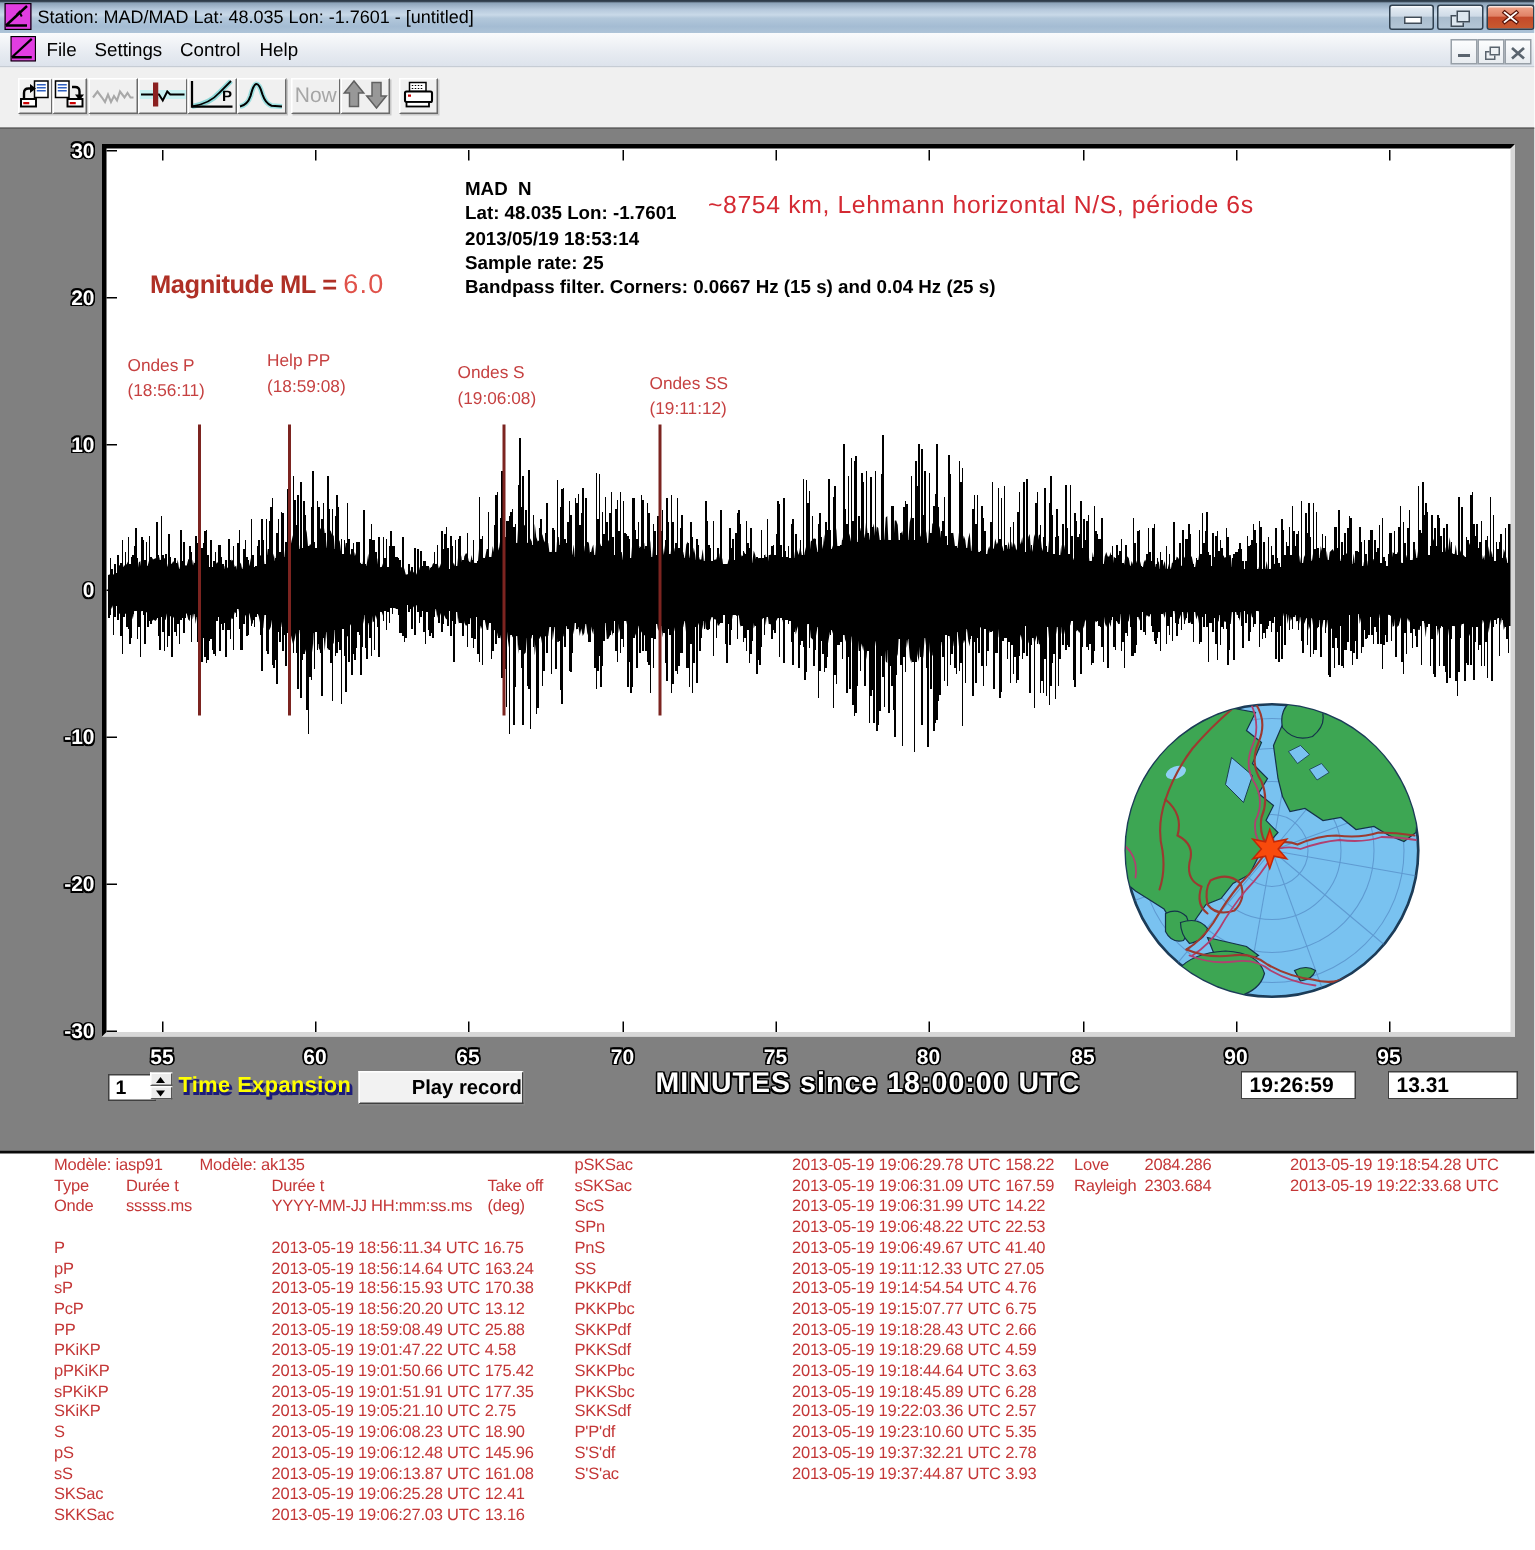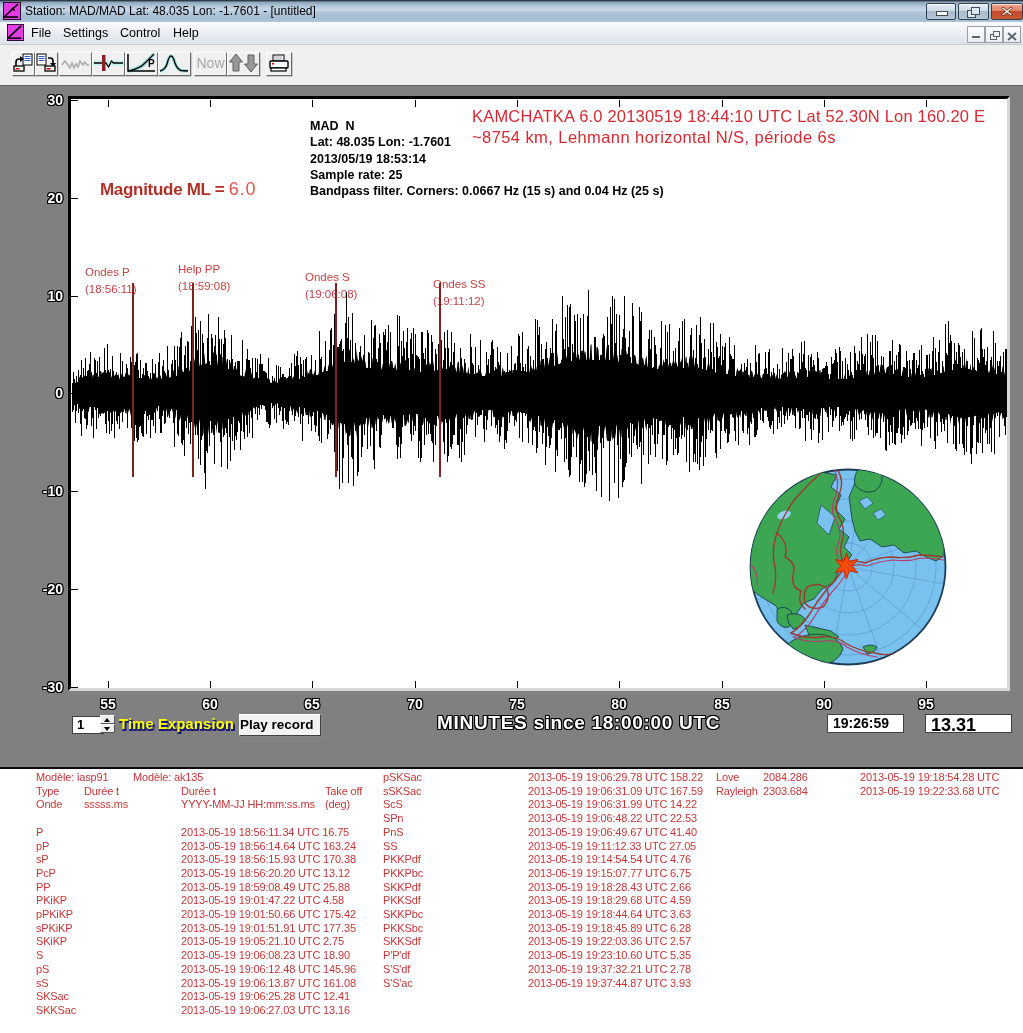--- a/index.html
+++ b/index.html
@@ -33,36 +33,36 @@
   #workspace{left:0;top:85px;width:1023px;height:682px;background:#808080;
     border-top:1px solid #606060;}
   #plotpanel{left:68px;top:10px;width:936px;height:589px;background:#fff;
     border-top:3px solid #000;border-left:3px solid #000;
     border-right:3px solid #d7d7d7;border-bottom:3px solid #d7d7d7;}
   .ylab{position:absolute;font-size:14px;text-align:right;width:40px;}
   .xlab{position:absolute;font-size:14px;text-align:center;width:40px;}
   .vtick{position:absolute;width:1px;height:7px;background:#000;}
   .htick{position:absolute;width:7px;height:1px;background:#000;}
   .redline{position:absolute;width:2px;background:#7c2420;z-index:3;}
-  .ondes{position:absolute;font-size:11.5px;color:#c64141;line-height:16.8px;white-space:pre;margin-top:28px;}
+  .ondes{position:absolute;font-size:11.5px;color:#c64141;line-height:16.8px;white-space:pre;}
   
   #hdr-black{left:239px;top:19px;font-size:12.5px;font-weight:bold;color:#000;
     line-height:16.3px;white-space:pre;}
   #hdr-kam{left:401px;top:8px;font-size:16.5px;letter-spacing:0.2px;color:#d42a33;white-space:pre;}
   #hdr-km{left:401px;top:29px;font-size:16.5px;letter-spacing:0.42px;color:#d42a33;white-space:pre;}
   #hdr-left,#hdr-mag{left:29px;top:30px;font-size:17px;font-weight:bold;color:#af3026;line-height:21.5px;white-space:pre;letter-spacing:-0.3px;}
   #hdr-mag{top:80px;}
   
   .ctrlbox{position:absolute;background:#fff;border:1px solid #404040;
     font-size:13px;font-weight:bold;color:#000;}
   #playrec{position:absolute;background:#f2f2f2;color:#000;font-size:13.5px;font-weight:bold;
     border-top:1px solid #fff;border-left:1px solid #fff;
     border-right:1.5px solid #404040;border-bottom:1.5px solid #404040;
     box-shadow:1px 1px 0 #888;
-    text-align:left;}
+    text-align:right;padding-left:28px;}
   #timeexp{position:absolute;font-size:14.5px;font-weight:bold;color:#ffff00;letter-spacing:0.3px;
     text-shadow:1px 2px 0 #1c1c7a,0 2px 0 #1c1c7a,2px 2px 0 #1c1c7a;}
   
   #bottomtable{left:0;top:767px;width:1023px;height:266px;background:#fff;
     border-top:2px solid #0a0a0a;}
   .tcol{position:absolute;font-size:11px;color:#c43737;line-height:13.7px;white-space:pre;letter-spacing:-0.15px;}
 </style>
 </head>
 <body>
 
@@ -193,21 +193,20 @@
 (18:59:08)</div>
     <div class="ondes" style="left:234px;top:142px;">Ondes S
 (19:06:08)</div>
     <div class="ondes" style="left:362px;top:149px;">Ondes SS
 (19:11:12)</div>
     <div id="hdr-black" class="abs">MAD  N
 Lat: 48.035 Lon: -1.7601
 2013/05/19 18:53:14
 Sample rate: 25
 Bandpass filter. Corners: 0.0667 Hz (15 s) and 0.04 Hz (25 s)</div>
-    <div id="hdr-kam" class="abs">KAMCHATKA 6.0 20130519 18:44:10 UTC Lat 52.30N Lon 160.20 E</div>
     <div id="hdr-km" class="abs">~8754 km, Lehmann horizontal N/S, période 6s</div>
     <div id="hdr-mag" class="abs">Magnitude ML = <span style="color:#e0524a;font-weight:normal;font-size:18px;letter-spacing:0.8px;">6.0</span></div>
     <svg id="globe" class="abs" style="left:676px;top:368px" width="202" height="202" viewBox="0 0 202 202">
       <defs>
           <clipPath id="gc">
             <circle cx="101" cy="100" r="97.5"></circle>
           </clipPath>
         </defs>
         <circle cx="101" cy="100" r="97.5" fill="#79c2f0" stroke="#1c3c58" stroke-width="1.8"></circle>
         <g clip-path="url(#gc)">
@@ -307,21 +306,21 @@
       <div class="abs" style="left:3px;top:1.5px;width:0;height:0;border-left:3.5px solid transparent;border-right:3.5px solid transparent;border-bottom:4.5px solid #000;"></div>
     </div>
     <div class="abs" style="left:0;top:9px;width:13px;height:7px;background:#ececec;border:1px solid #fff;border-right-color:#555;border-bottom-color:#555;">
       <div class="abs" style="left:3px;top:1.5px;width:0;height:0;border-left:3.5px solid transparent;border-right:3.5px solid transparent;border-top:4.5px solid #000;"></div>
     </div>
   </div>
   <div id="timeexp" style="left:119px;top:630px;">Time Expansion</div>
   <div id="playrec" style="left:239px;top:628px;width:80px;height:20px;line-height:20px;">Play record</div>
   <div class="outline-w abs" style="left:437px;top:626px;font-size:19px;letter-spacing:0.7px;">MINUTES since 18:00:00 UTC</div>
   <div class="ctrlbox" style="left:827px;top:628px;width:70px;height:17px;padding-left:5px;font-size:14px;">19:26:59</div>
-  <div class="ctrlbox" style="left:925px;top:628px;width:80px;height:17px;padding-left:5px;font-size:18px;">13.31</div>
+  <div class="ctrlbox" style="left:925px;top:628px;width:80px;height:17px;padding-left:5px;font-size:14px;">13.31</div>
 </div>
 
 <div id="bottomtable" class="abs">
 <div class="tcol" style="left:36px;top:2px;">Modèle: iasp91</div>
     <div class="tcol" style="left:133px;top:2px;">Modèle: ak135</div>
     <div class="tcol" style="left:36px;top:15.7px;">Type
 Onde</div>
     <div class="tcol" style="left:84px;top:15.7px;">Durée t
 sssss.ms</div>
     <div class="tcol" style="left:181px;top:15.7px;">Durée t

